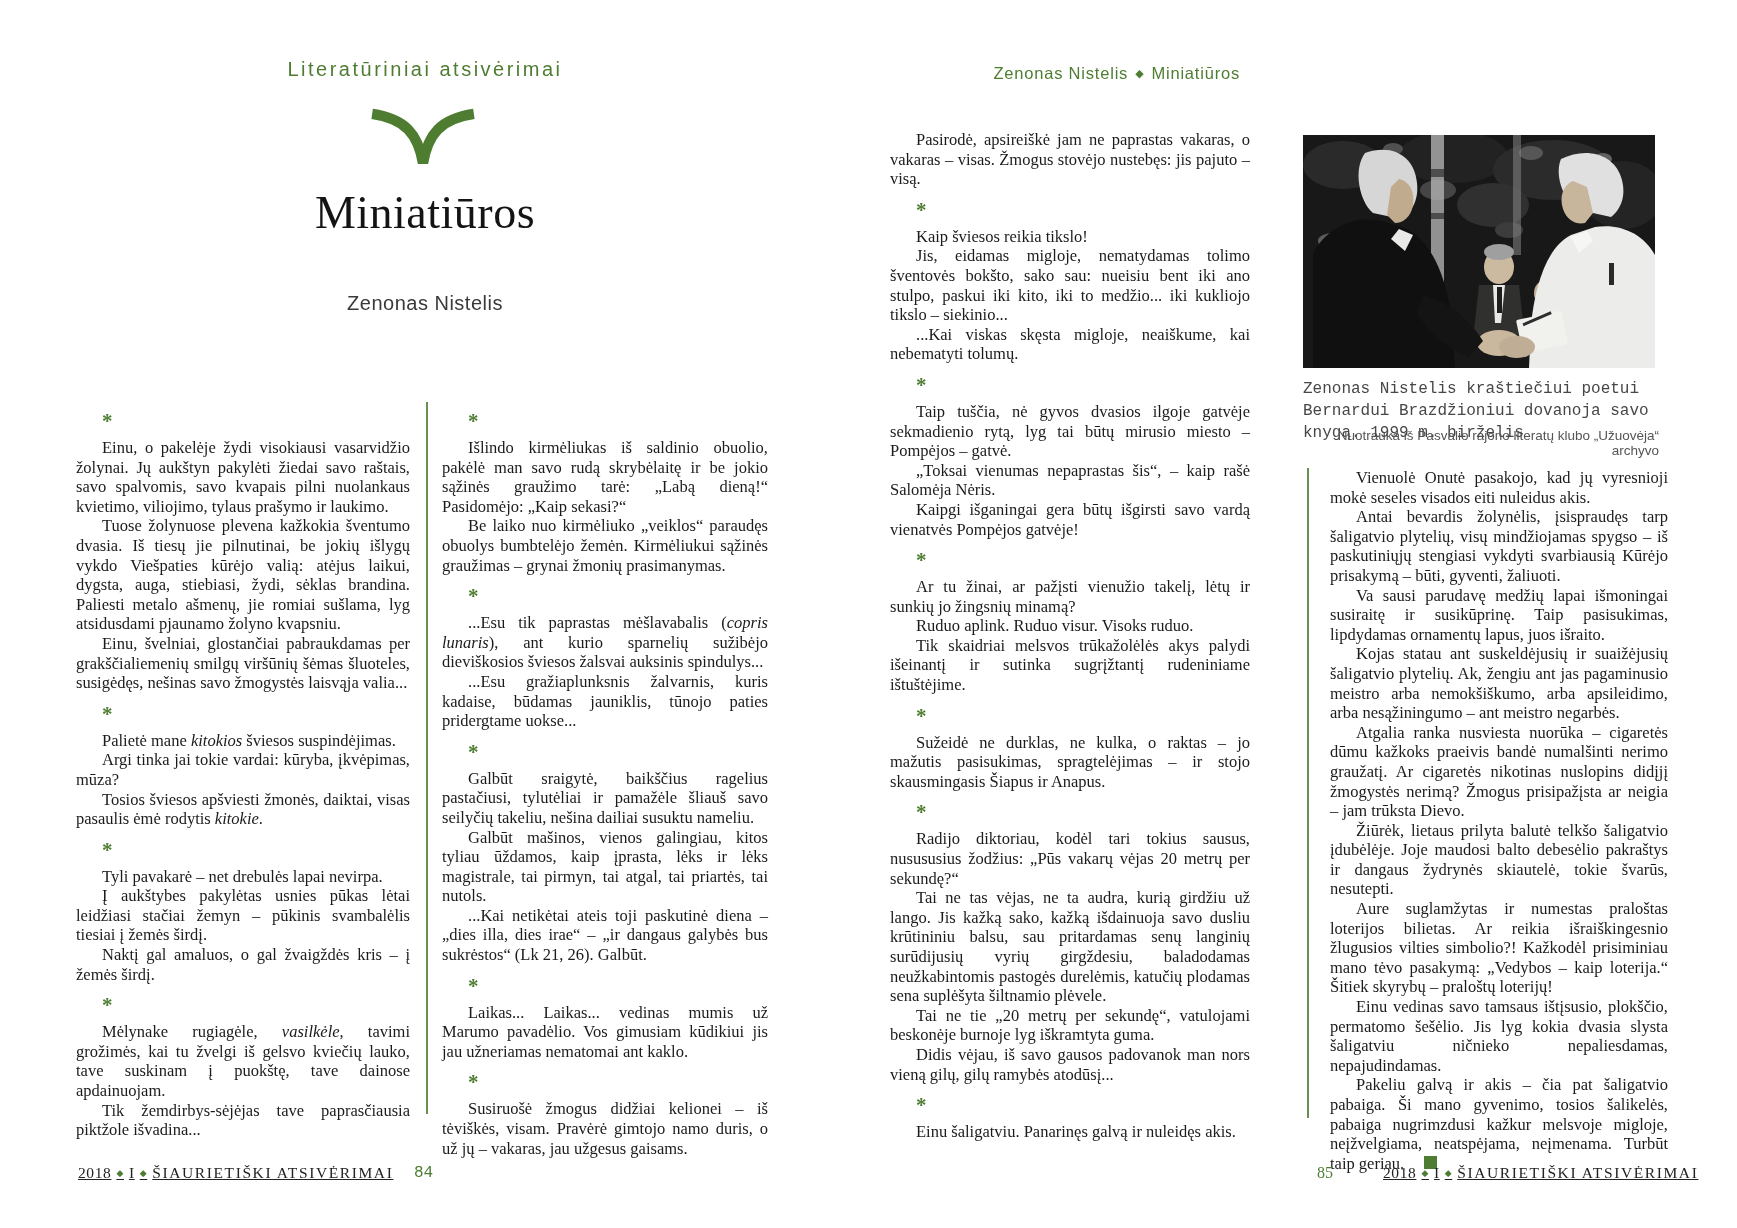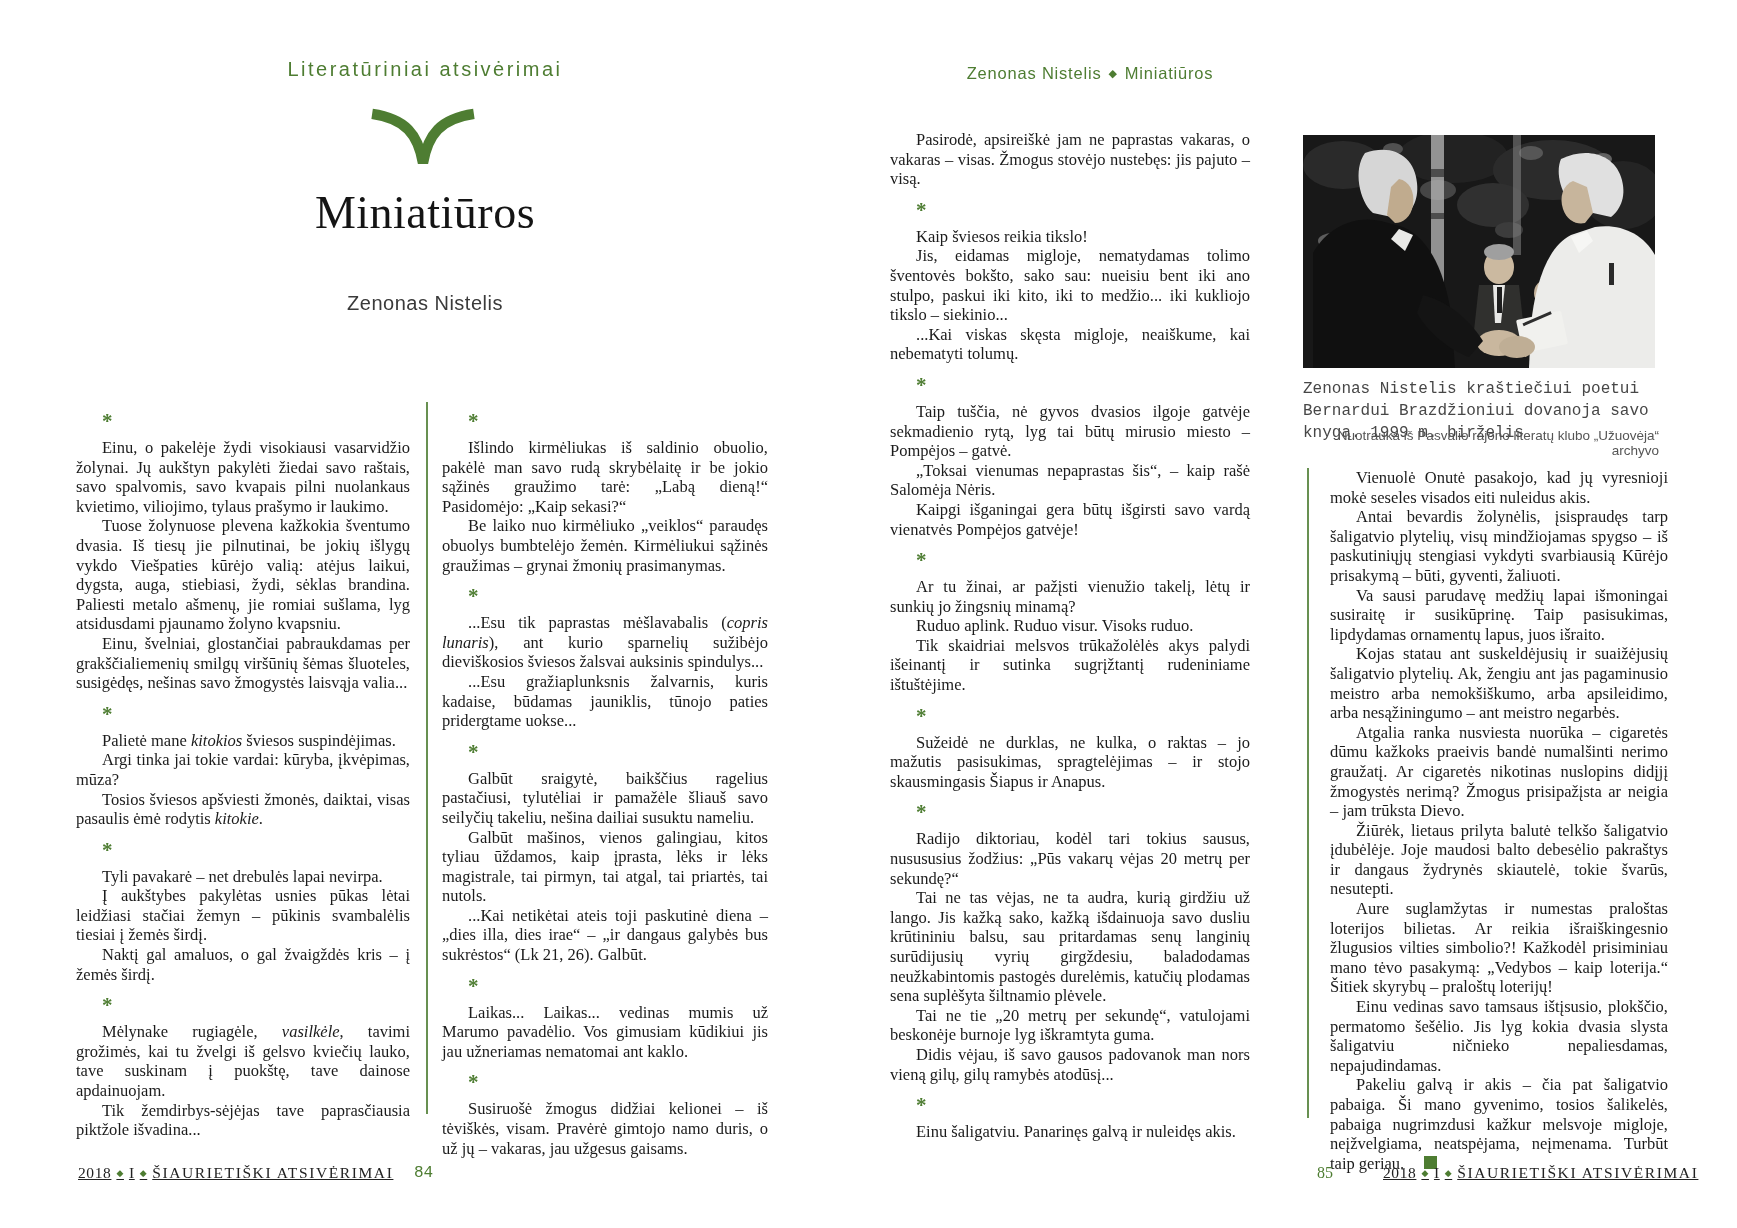--- a/index.html
+++ b/index.html
@@ -14,21 +14,21 @@
           font-family:"Liberation Sans", sans-serif;font-size:20px;
           letter-spacing:2.5px;color:var(--accent);}
   .bird{left:368px;top:106px;}
   .title{left:75px;top:186px;width:700px;text-align:center;
          font-size:46px;letter-spacing:0.5px;color:#141414;}
   .author{left:75px;top:292px;width:700px;text-align:center;
           font-family:"Liberation Sans", sans-serif;font-size:20px;color:#3a3a3a;
           letter-spacing:0.5px;}
 
   
-  .running-head{left:940px;top:64px;width:300px;text-align:center;
+  .running-head{left:940px;top:64px;width:300px;text-align:right;
           font-family:"Liberation Sans", sans-serif;font-size:16.5px;
           letter-spacing:0.8px;color:var(--accent);white-space:nowrap;}
   .running-head .diamond{font-size:11px;padding:0 7px;vertical-align:2px;}
 
   
   .col{font-size:16.5px;line-height:19.6px;text-align:justify;color:var(--ink);}
   .col p.para{margin:0;text-indent:26px;}
   .col .star{color:var(--accent);font-size:21px;line-height:16px;
              margin:13px 0 9px 26px;font-weight:bold;}
   .col-l1{left:76px;top:400px;width:334px;}

